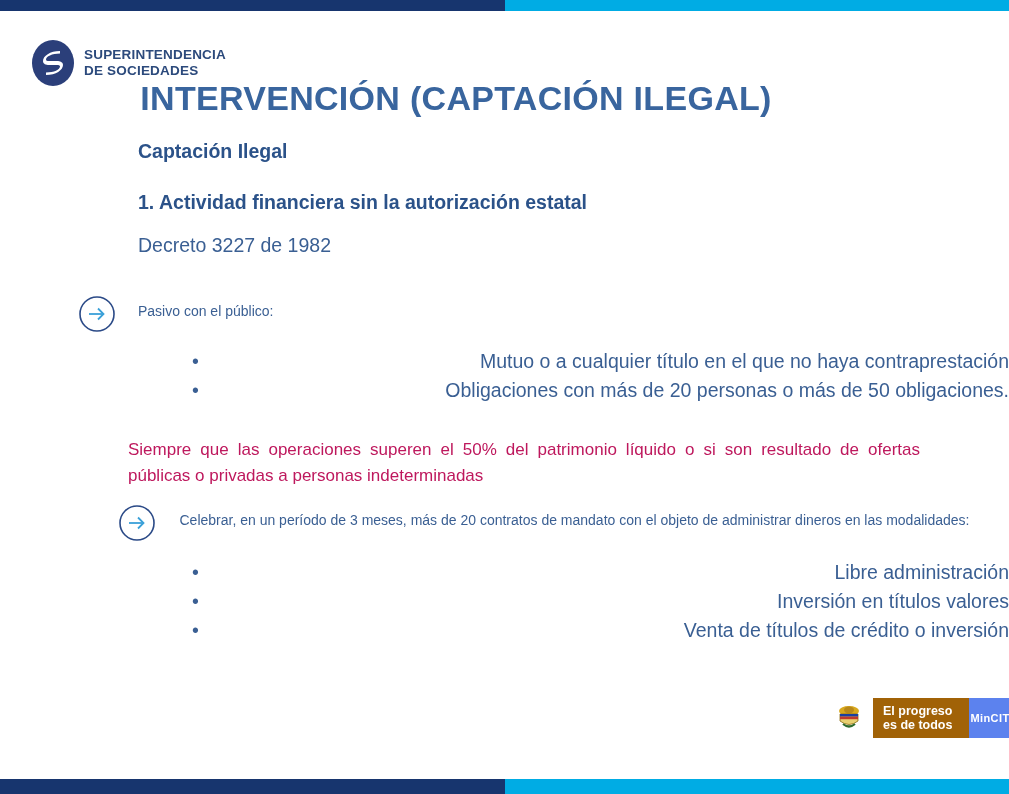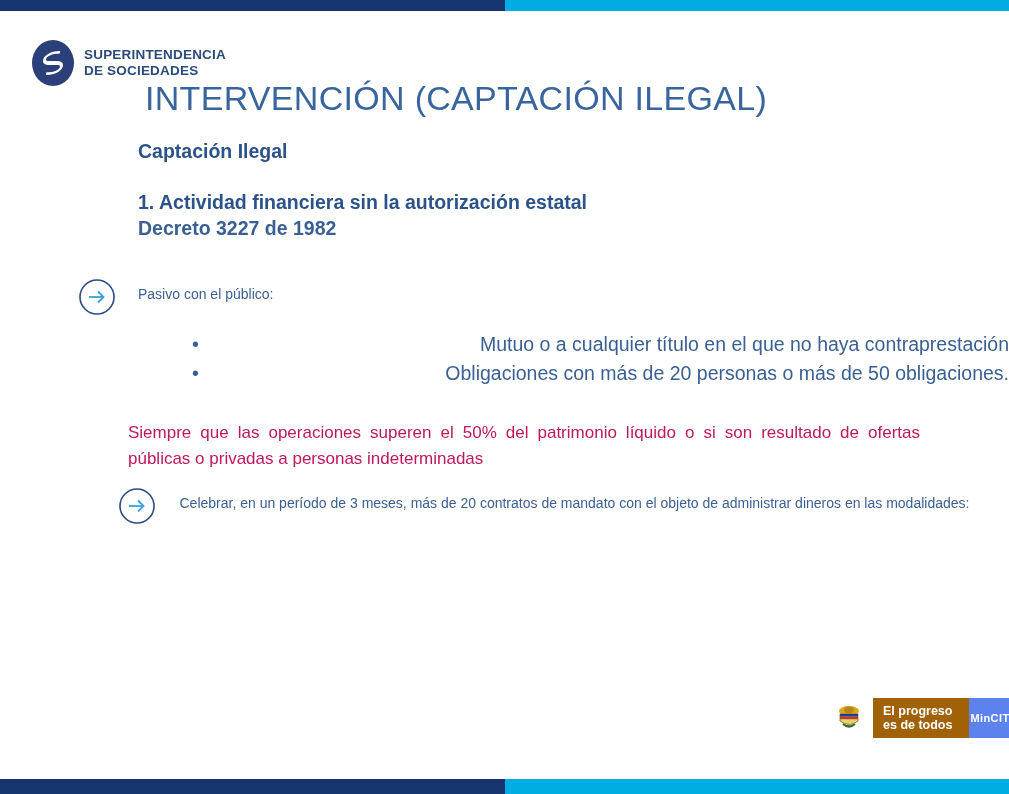--- a/index.html
+++ b/index.html
@@ -67,21 +67,21 @@
   }
 
   .slide-title {
     position: absolute;
     left: 0;
     top: 79px;
     width: 912px;
     text-align: center;
     color: #39659e;
     font-size: 34px;
-    font-weight: normal;
+    font-weight: bold;
     letter-spacing: 0.3px;
   }
 
   
   .body-area {
     position: absolute;
     left: 0;
     top: 134px;
     width: 1009px;
   }
@@ -221,21 +221,21 @@
     </span>
   </div>
 
   <div class="slide-title">INTERVENCIÓN (CAPTACIÓN ILEGAL)</div>
 
   <div class="body-area">
 
     <div class="heading-bold" style="margin-top:6px;">Captación Ilegal</div>
 
     <div class="heading-bold" style="margin-top:28px;">1. Actividad financiera sin la autorización estatal</div>
-    <div class="line-regular" style="margin-top:3px;font-weight:bold;">Decreto 3227 de 1982</div>
+    <div class="line-regular" style="margin-top:20px;">Decreto 3227 de 1982</div>
 
     <div class="row-arrow" style="margin-top:44px;">
       <span class="arrow-icon">
         <svg viewBox="0 0 38 38" width="38" height="38" xmlns="http://www.w3.org/2000/svg">
           <circle cx="19" cy="19" r="17" fill="none" stroke="#2b4a87" stroke-width="1.6"></circle>
           <line x1="11" y1="19" x2="25" y2="19" stroke="#3aa0d8" stroke-width="1.8"></line>
           <polyline points="20,13.5 25.5,19 20,24.5" fill="none" stroke="#3aa0d8" stroke-width="1.8"></polyline>
         </svg>
       </span>
       <span class="row-text">Pasivo con el público:</span>
@@ -252,20 +252,25 @@
       <span class="arrow-icon">
         <svg viewBox="0 0 38 38" width="38" height="38" xmlns="http://www.w3.org/2000/svg">
           <circle cx="19" cy="19" r="17" fill="none" stroke="#2b4a87" stroke-width="1.6"></circle>
           <line x1="11" y1="19" x2="25" y2="19" stroke="#3aa0d8" stroke-width="1.8"></line>
           <polyline points="20,13.5 25.5,19 20,24.5" fill="none" stroke="#3aa0d8" stroke-width="1.8"></polyline>
         </svg>
       </span>
       <span class="row-text block2">Celebrar, en un período de 3 meses, más de 20 contratos de mandato con el objeto de administrar dineros en las modalidades:</span>
     </div>
 
+    <ul class="bullets list-two">
+      <li>Libre administración</li>
+      <li>Inversión en títulos valores</li>
+      <li>Venta de títulos de crédito o inversión</li>
+    </ul>
 
   </div>
 
   <div class="gov-logo">
     <div class="gov-seal">
       <svg viewBox="0 0 34 32" width="34" height="32" xmlns="http://www.w3.org/2000/svg">
         <ellipse cx="17" cy="9" rx="10" ry="5" fill="#d8a81e"></ellipse>
         <ellipse cx="17" cy="8" rx="5" ry="3.4" fill="#b8881a"></ellipse>
         <path d="M8 12 L26 12 L26 19 Q17 26 8 19 Z" fill="#e8d070" stroke="#8a6a12" stroke-width="0.8"></path>
         <rect x="8" y="12" width="18" height="2.6" fill="#1a3fa0"></rect>

